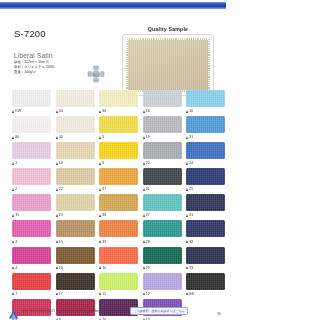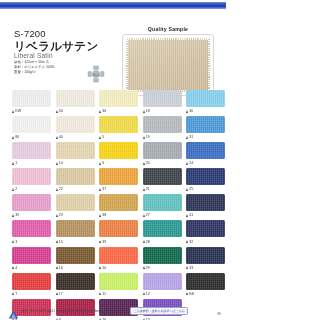--- a/index.html
+++ b/index.html
@@ -119,21 +119,20 @@
     position:absolute;right:5px;bottom:4px;font-size:3.6px;color:#555;
   }
 </style>
 </head>
 <body>
 
 <div class="topbar"></div>
 
 <div class="header">
   <div class="code">S-7200</div>
-  <div class="jp-title">リベラルサテン</div>
   <div class="en-title">Liberal Satin</div>
   <div class="specs">
     <div>規格：122cm × 50m 巻</div>
     <div>素材：ポリエステル 100%</div>
     <div>重量：140g/㎡</div>
   </div>
 
   <div class="seal">
     <svg viewBox="0 0 20 20" width="20" height="20">
       <g fill="#b6bcc4" stroke="#8f979f" stroke-width="0.4">

